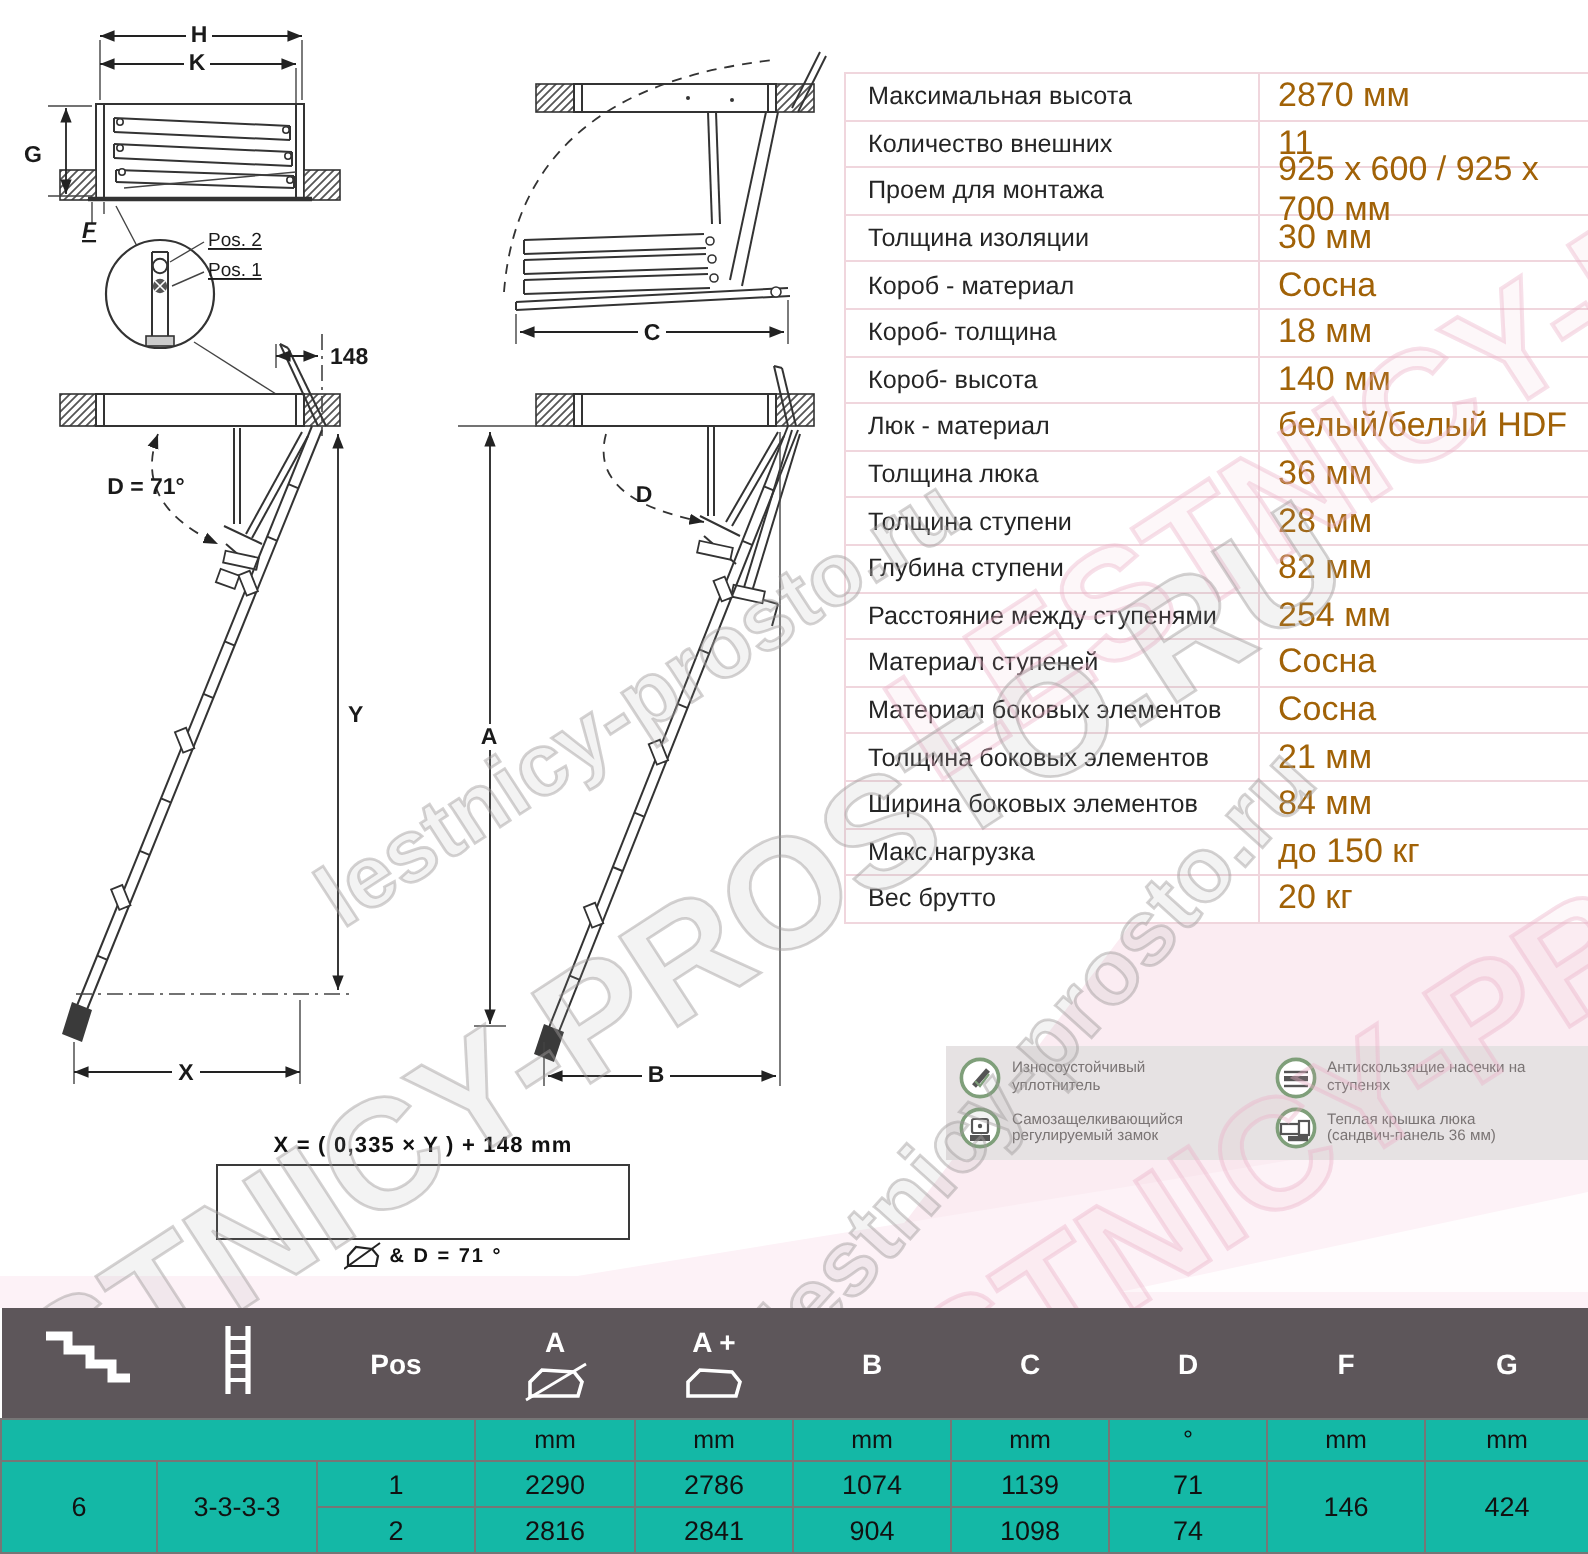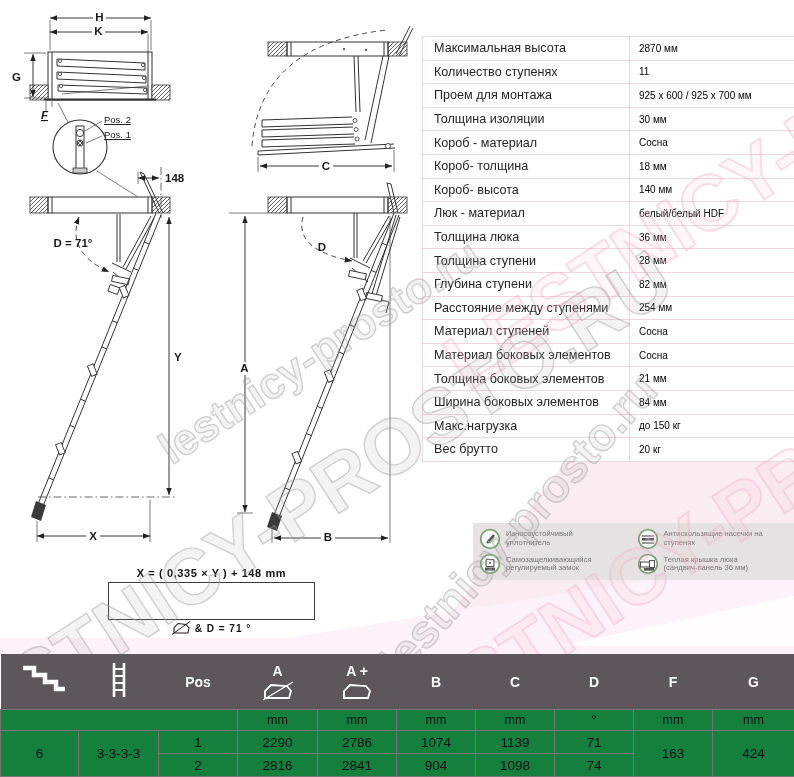--- a/index.html
+++ b/index.html
@@ -34,41 +34,41 @@
   .dd{stroke:#444;stroke-width:.8;fill:none;stroke-dasharray:8 3 1.5 3;}
   .dtxt{font-family:"Liberation Sans",sans-serif;font-size:11.5px;font-weight:700;fill:#1a1a1a;}
   .stxt{font-family:"Liberation Sans",sans-serif;font-size:9.5px;fill:#1a1a1a;text-decoration:underline;}
   
   #spec{position:absolute;left:422px;top:36px;width:372px;z-index:2;background:transparent;}
   .srow{display:flex;height:22.6px;border-top:1px solid #f0d6dd;background:#fff;}
   .srow:last-child{border-bottom:1px solid #f0d6dd;}
   #spec{border-left:1px solid #f0d6dd;}
   .sl{width:195px;border-right:1px solid #f0d6dd;padding-left:11px;display:flex;align-items:center;
       font-size:12.6px;color:#252525;}
-  .sv{flex:1;padding-left:9px;display:flex;align-items:center;font-size:10px;color:#000000;}
+  .sv{flex:1;padding-left:9px;display:flex;align-items:center;font-size:17px;color:#a16207;}
   
   #legend{position:absolute;left:473px;top:523px;width:321px;height:57px;background:#e6e2e3;
           z-index:2;display:grid;grid-template-columns:1fr 1fr;grid-template-rows:1fr 1fr;
           padding:3px 0 3px 6px;box-sizing:border-box;}
   .litem{display:flex;align-items:center;gap:5px;}
   .litem svg{flex:0 0 auto;}
   .ltext{font-size:7.6px;line-height:8.6px;color:#7a7474;width:108px;}
   
   #formula{position:absolute;left:108px;top:582px;width:205px;height:36px;border:1.5px solid #3a3a3a;
            background:#fff;z-index:2;display:flex;flex-direction:column;justify-content:center;
            align-items:center;gap:1px;}
   #formula .f1{font-size:11px;font-weight:700;letter-spacing:.6px;color:#111;}
   #formula .f2{font-size:10px;font-weight:700;color:#111;display:flex;align-items:center;gap:4px;letter-spacing:1px;margin-top:41px;}
   
   #btable{position:absolute;left:0;top:654px;width:794px;z-index:5;border-collapse:collapse;
           table-layout:fixed;background:#fff;padding-left:47px;}
   #btable th{background:#5d565a;color:#fff;font-size:14px;font-weight:700;height:55px;
              vertical-align:middle;text-align:center;padding:0;}
   #btable td{border:1px solid #767676;text-align:center;font-size:13.5px;color:#111;
-             padding:0;background:#15803d;}
+             padding:0;background:#14b8a6;}
   #btable tr.units td{height:20px;font-size:12.5px;}
   #btable tr.data td{height:22px;}
   .hcell{display:flex;flex-direction:column;align-items:center;justify-content:center;gap:2px;}
 </style>
 </head>
 <body>
 
 <div id="canvas">
 
   <div class="bgshape z-low" id="bg-tri1"></div>
@@ -303,21 +303,21 @@
   <div class="wm wm-gray z-wm" id="wm2">LESTNICY-PROSTO.RU</div>
   <div class="wm wm-gray z-wm" id="wm1">lestnicy-prosto.ru</div>
   <div class="wm wm-gray z-wm" id="wm5">lestnicy-prosto.ru</div>
 
   <div id="spec">
     <div class="srow">
         <div class="sl">Максимальная высота</div>
         <div class="sv">2870 мм</div>
       </div>
     <div class="srow">
-        <div class="sl">Количество ступенях</div>
+        <div class="sl">Количество внешних</div>
         <div class="sv">11</div>
       </div>
     <div class="srow">
         <div class="sl">Проем для монтажа</div>
         <div class="sv">925 x 600 / 925 x 700 мм</div>
       </div>
     <div class="srow">
         <div class="sl">Толщина изоляции</div>
         <div class="sv">30 мм</div>
       </div>
@@ -494,21 +494,21 @@
     </tr>
     <tr class="data">
       <td rowspan="2">6</td>
       <td rowspan="2">3-3-3-3</td>
       <td>1</td>
       <td>2290</td>
       <td>2786</td>
       <td>1074</td>
       <td>1139</td>
       <td>71</td>
-      <td rowspan="2">163</td>
+      <td rowspan="2">146</td>
       <td rowspan="2">424</td>
     </tr>
     <tr class="data">
       <td>2</td>
       <td>2816</td>
       <td>2841</td>
       <td>904</td>
       <td>1098</td>
       <td>74</td>
     </tr>

